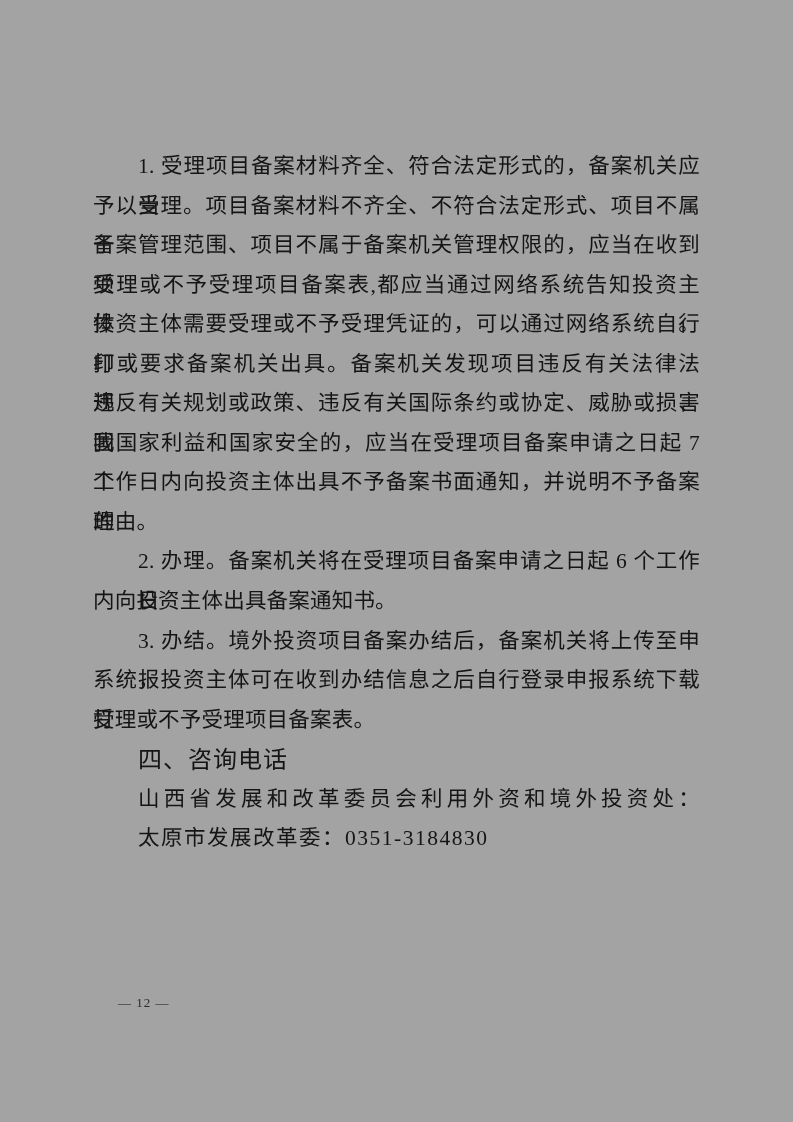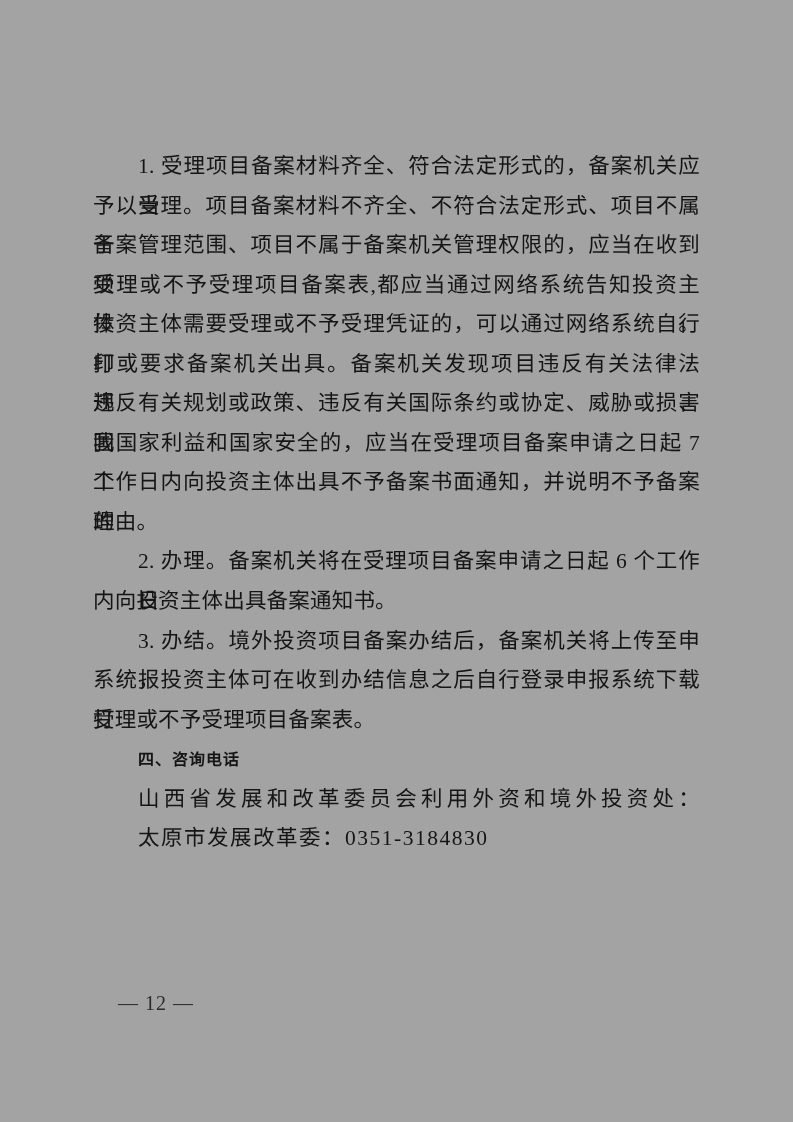--- a/index.html
+++ b/index.html
@@ -35,35 +35,35 @@
     text-align: justify;
     text-align-last: justify;
     text-justify: inter-character;
   }
   
   .indent {
     padding-left: 45px;
   }
   .heading {
     font-family: "Liberation Sans", "DejaVu Sans", sans-serif;
-    font-weight: 700;
-    font-size: 16px;
+    font-weight: 400;
+    font-size: 24px;
     letter-spacing: 1px;
   }
   .contact {
     letter-spacing: 1.5px;
   }
   .phones {
     letter-spacing: 0.6px;
   }
   .footer {
     position: absolute;
     left: 118px;
     top: 992px;
-    font-size: 20px;
+    font-size: 13px;
     line-height: 22px;
     color: #2b2b2b;
     letter-spacing: 1px;
     font-family: "Liberation Serif", "DejaVu Serif", serif;
   }
 </style>
 </head>
 <body>
 
 <div class="page">

